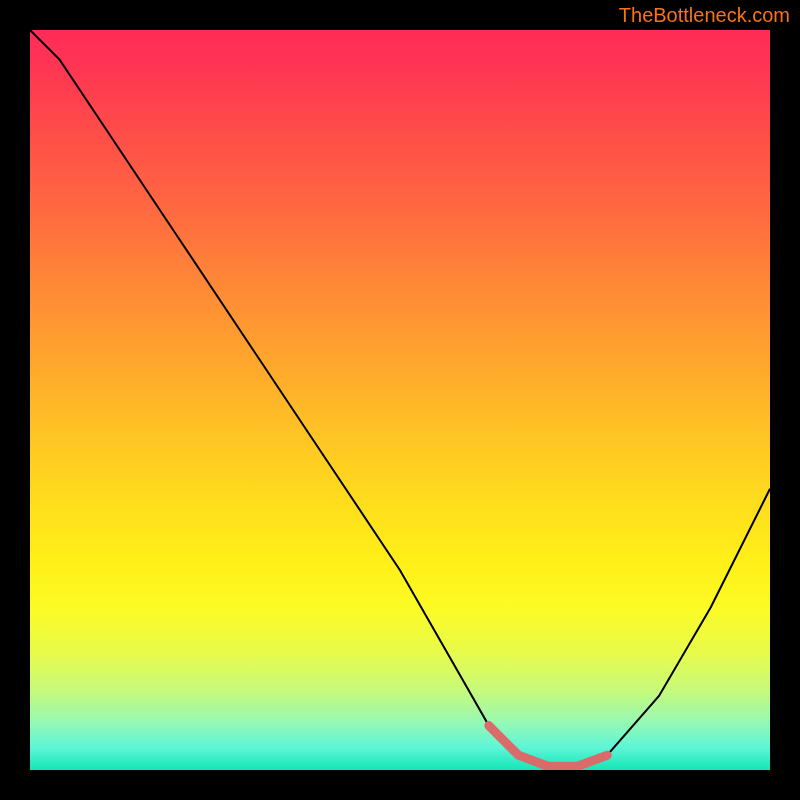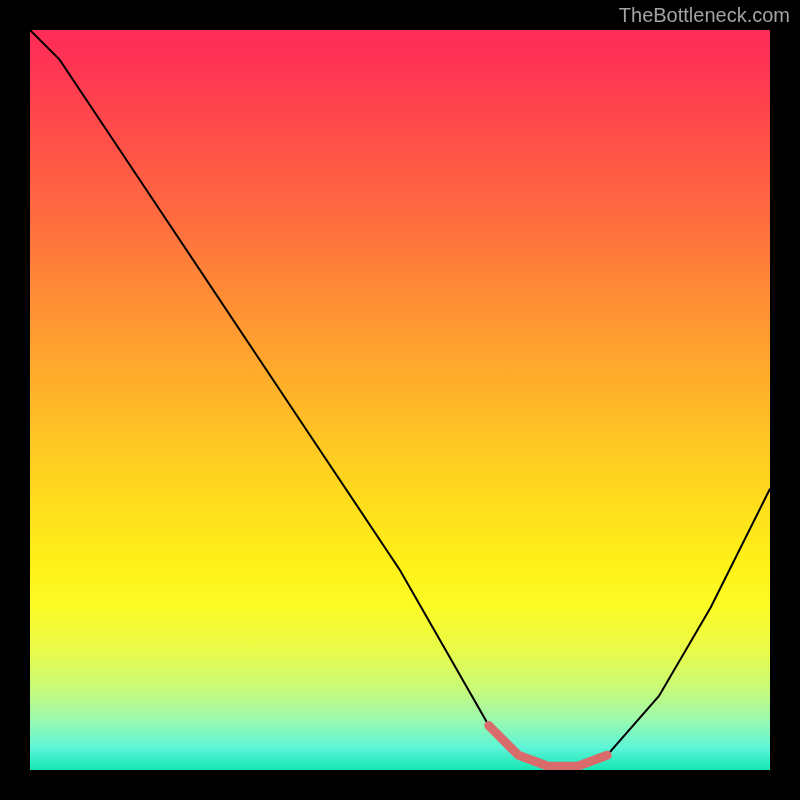--- a/index.html
+++ b/index.html
@@ -7,21 +7,21 @@
     width: 800px;
     height: 800px;
     background: #000;
     position: relative;
     font-family: Arial, sans-serif;
   }
   .watermark {
     position: absolute;
     top: 4px;
     right: 10px;
-    color: #a3a3a3;
+    color: #f97316;
     font-size: 20px;
     font-weight: 500;
     z-index: 10;
   }
   .plot-area {
     position: absolute;
     left: 30px;
     top: 30px;
     width: 740px;
     height: 740px;

